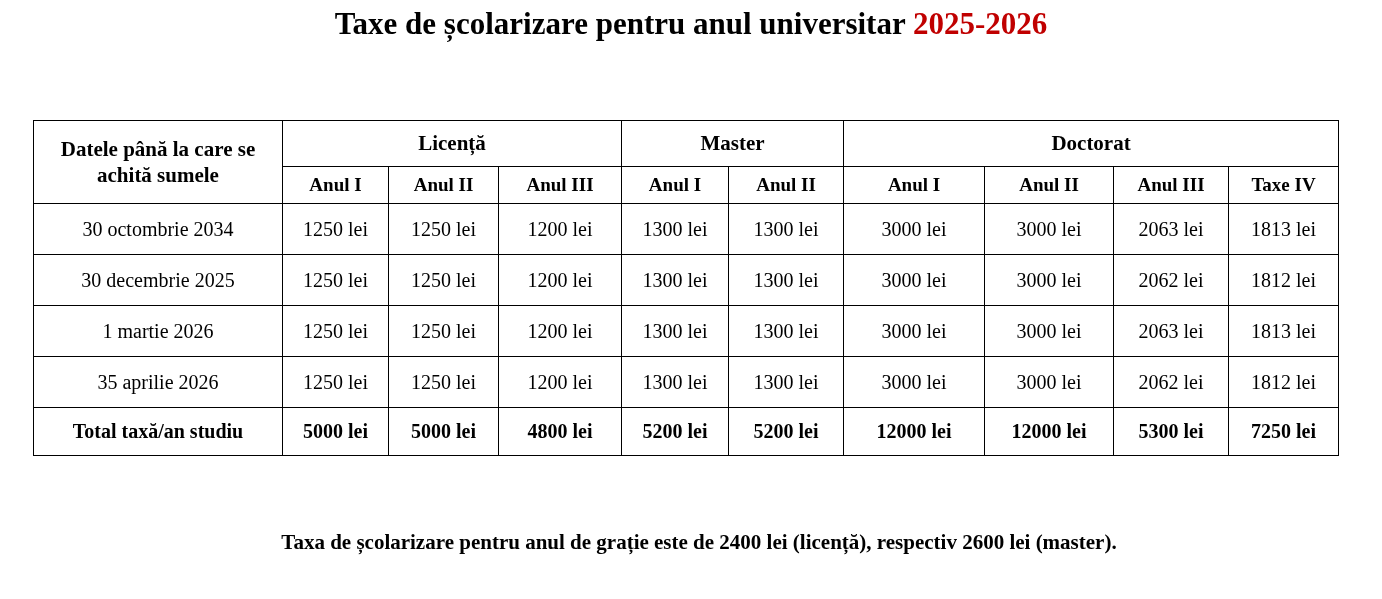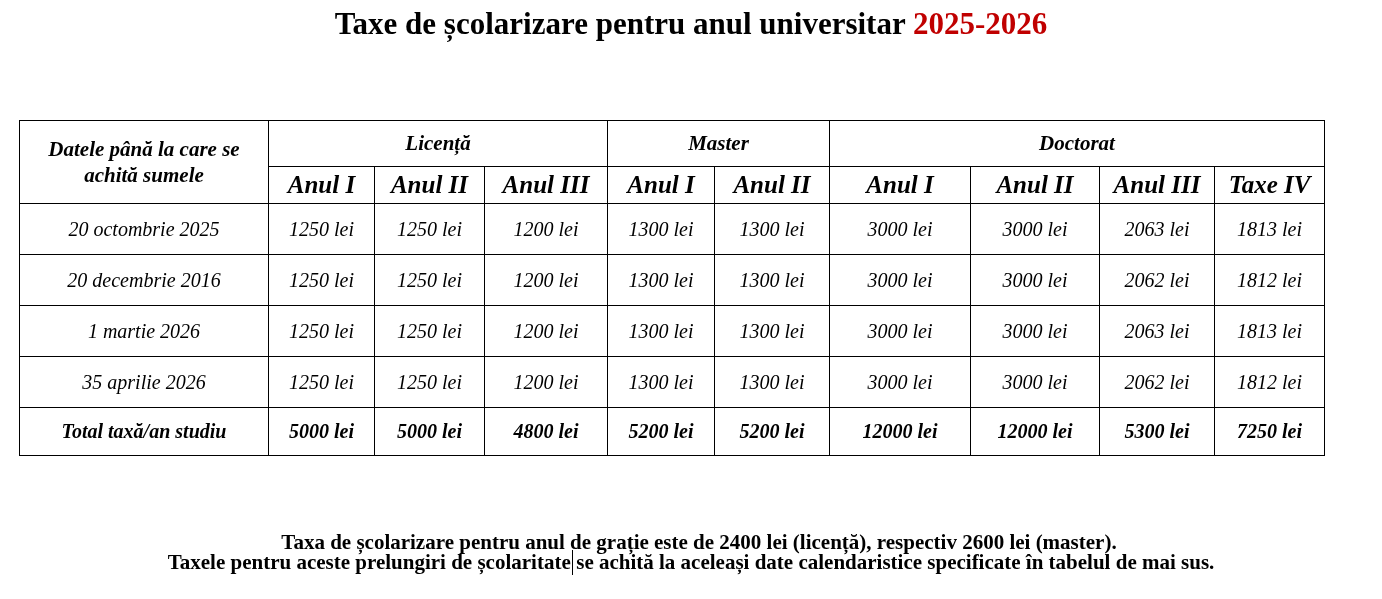--- a/index.html
+++ b/index.html
@@ -20,35 +20,34 @@
     text-align: center;
     font-size: 31px;
     font-weight: bold;
     letter-spacing: 0px;
     white-space: pre;
   }
   .doc-title .year-red { font-weight: bold; }
 
   table.fees {
     position: absolute;
-    left: 19px; top: 120px;
+    left: 33px; top: 120px;
     width: 1305px;
     border-collapse: collapse;
     table-layout: fixed;
-    font-style: italic;
   }
   table.fees th, table.fees td {
     border: 1.5px solid #000;
     text-align: center;
     vertical-align: middle;
     padding: 0 2px;
     overflow: hidden;
   }
   tr.group-row th { height: 45px; font-size: 21px; font-weight: bold; }
-  tr.year-row th { height: 36px; font-size: 25px; font-weight: bold; }
+  tr.year-row th { height: 36px; font-size: 19px; font-weight: bold; }
   th.corner { font-size: 21px; font-weight: bold; line-height: 1.25; padding: 0 10px; }
   tr.data-row td, tr.data-row th { height: 50px; font-size: 20px; font-weight: normal; }
   tr.total-row td, tr.total-row th { height: 47px; font-size: 20px; font-weight: bold; }
 
   .notes {
     position: absolute;
     left: 0; right: 0;
     text-align: center;
     font-weight: bold;
     font-size: 21px;
@@ -97,33 +96,33 @@
         <th>Anul III</th>
         <th>Anul I</th>
         <th>Anul II</th>
         <th>Anul I</th>
         <th>Anul II</th>
         <th>Anul III</th>
         <th>Taxe IV</th>
       </tr>
 
       <tr class="data-row">
-        <th>20 octombrie 2025</th>
+        <th>30 octombrie 2034</th>
         <td>1250 lei</td>
         <td>1250 lei</td>
         <td>1200 lei</td>
         <td>1300 lei</td>
         <td>1300 lei</td>
         <td>3000 lei</td>
         <td>3000 lei</td>
         <td>2063 lei</td>
         <td>1813 lei</td>
       </tr>
       <tr class="data-row">
-        <th>20 decembrie 2016</th>
+        <th>30 decembrie 2025</th>
         <td>1250 lei</td>
         <td>1250 lei</td>
         <td>1200 lei</td>
         <td>1300 lei</td>
         <td>1300 lei</td>
         <td>3000 lei</td>
         <td>3000 lei</td>
         <td>2062 lei</td>
         <td>1812 lei</td>
       </tr>
@@ -162,15 +161,14 @@
         <td>12000 lei</td>
         <td>12000 lei</td>
         <td>5300 lei</td>
         <td>7250 lei</td>
       </tr>
     </tbody>
   </table>
 
   <div class="notes note-1">Taxa de școlarizare pentru anul de grație este de 2400 lei (licență), respectiv 2600 lei (master).</div>
 
-  <div class="notes note-2"><span>Taxele pentru aceste prelungiri de școlaritate</span><span class="caret"></span><span>se achită la aceleași date calendaristice specificate în tabelul de mai sus.</span></div>
 
 </div>
 
 </body></html>

